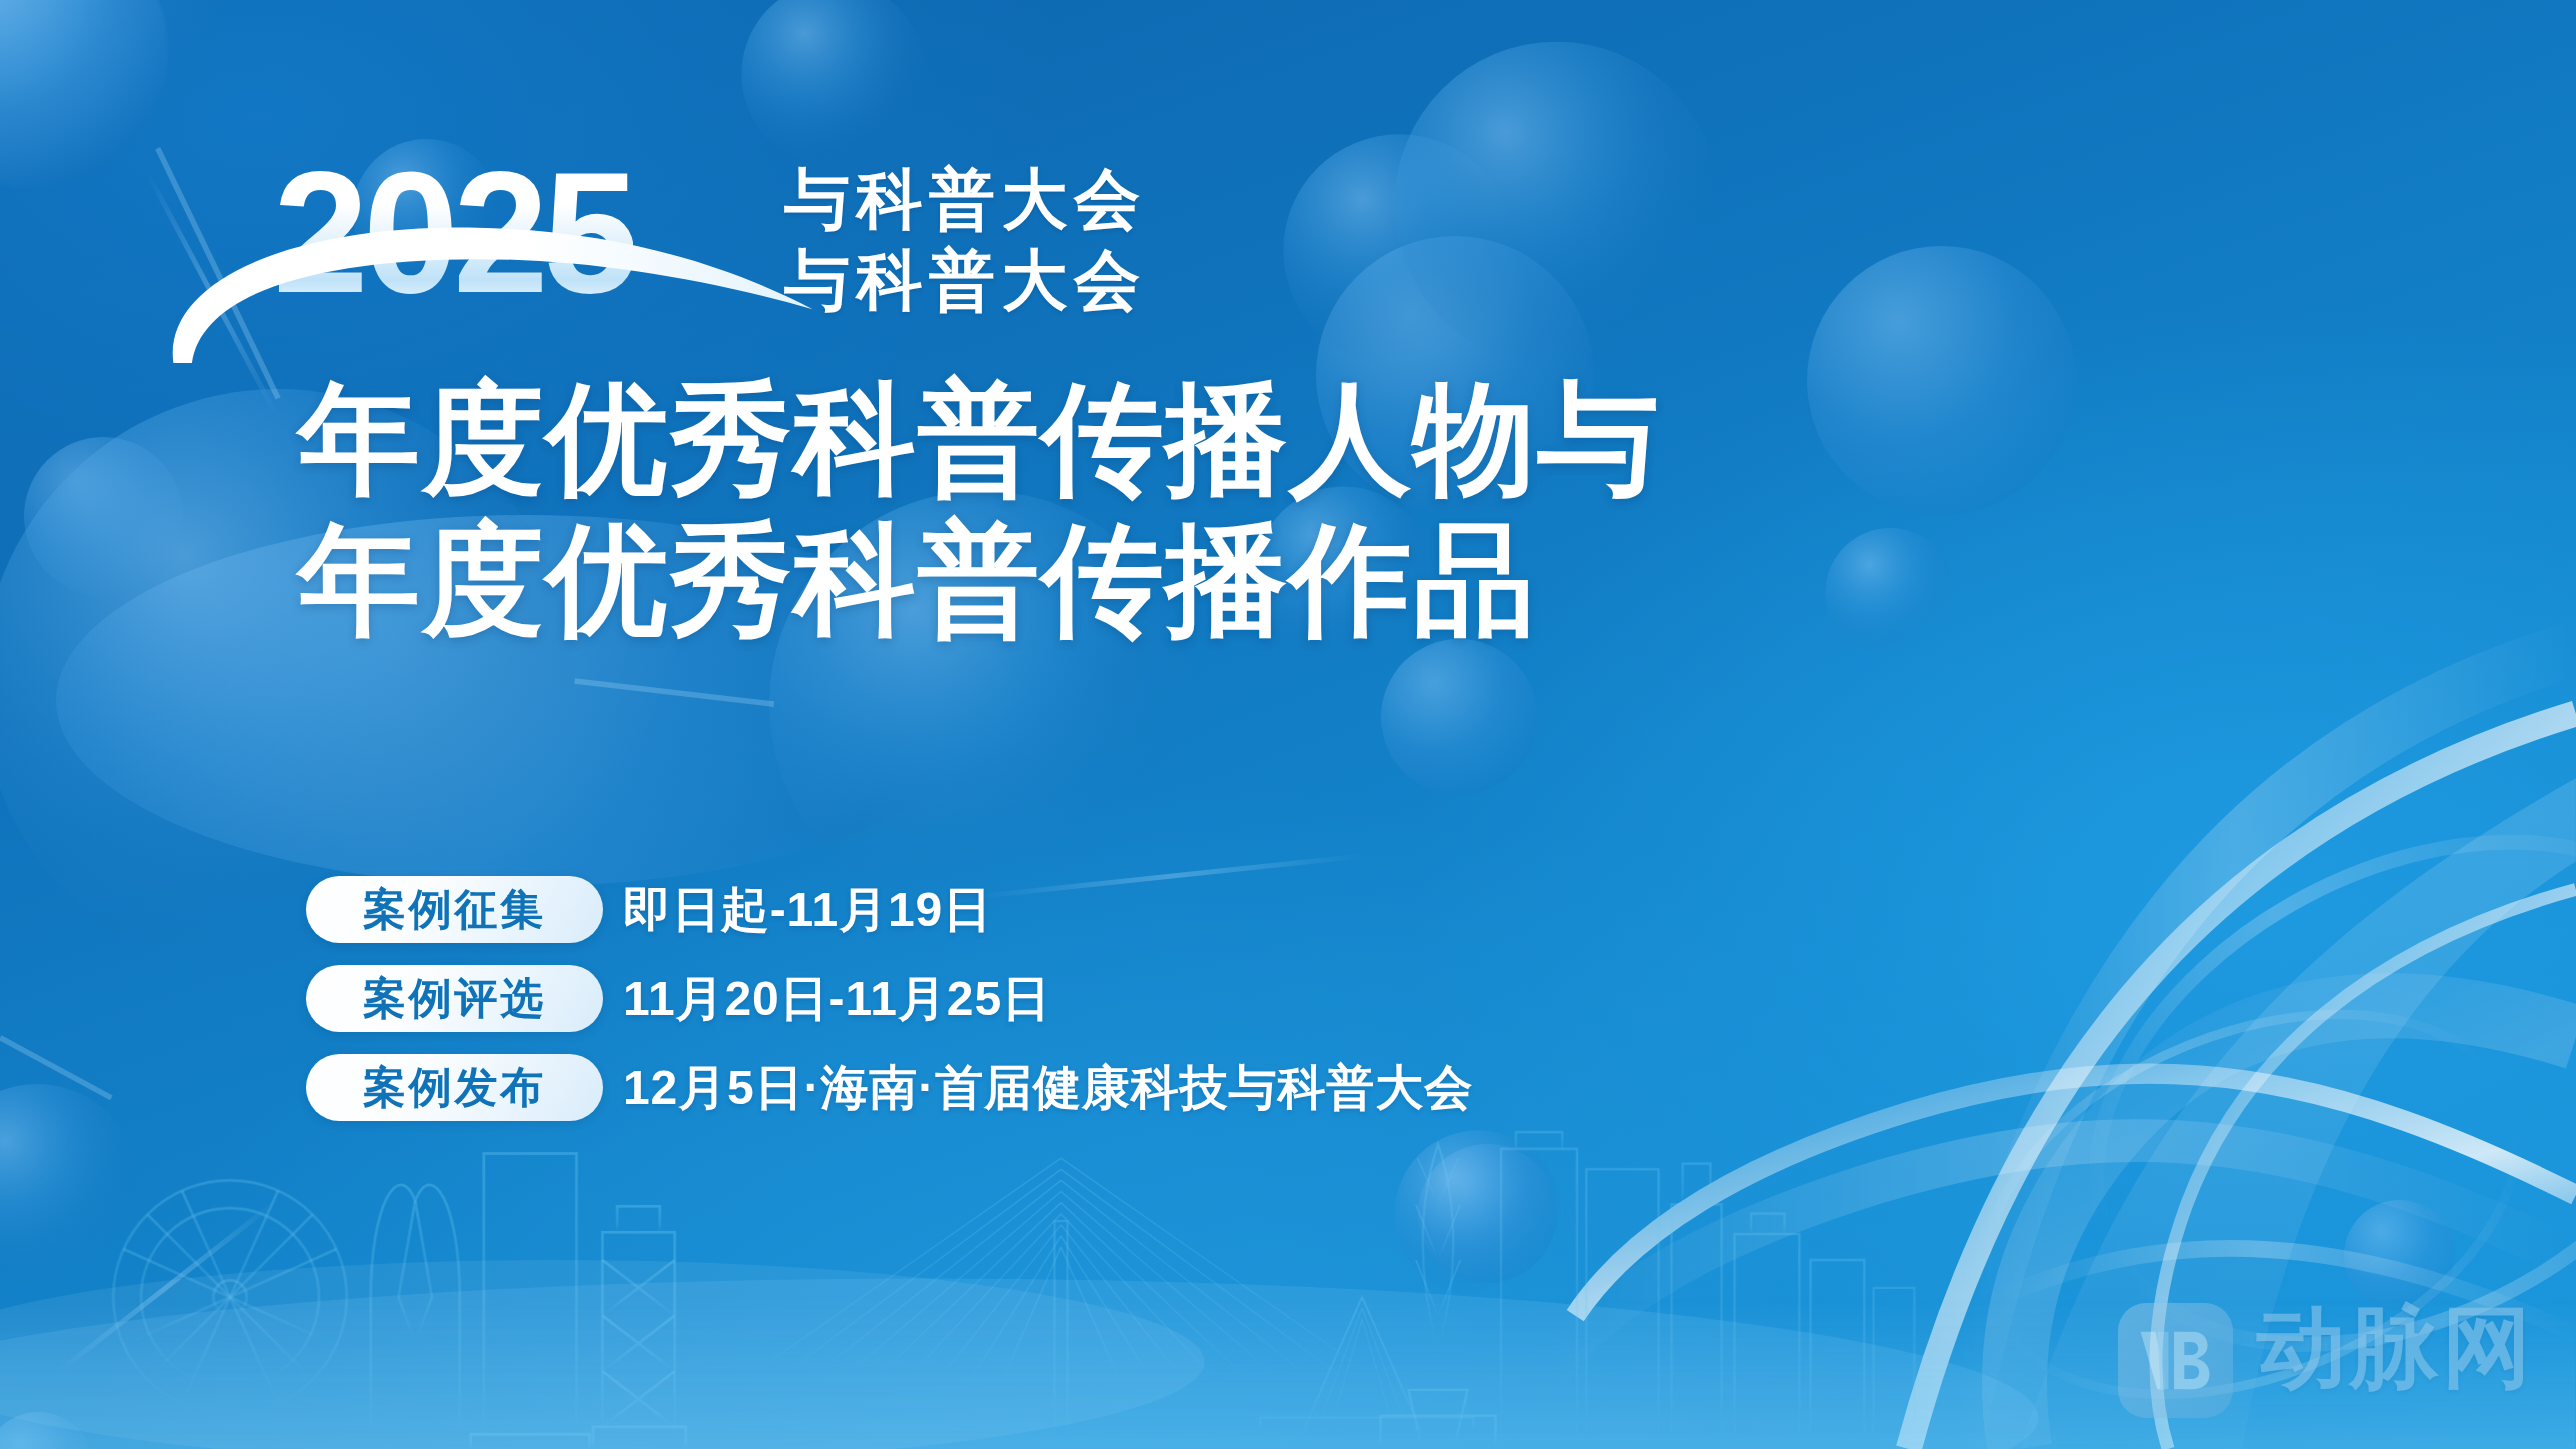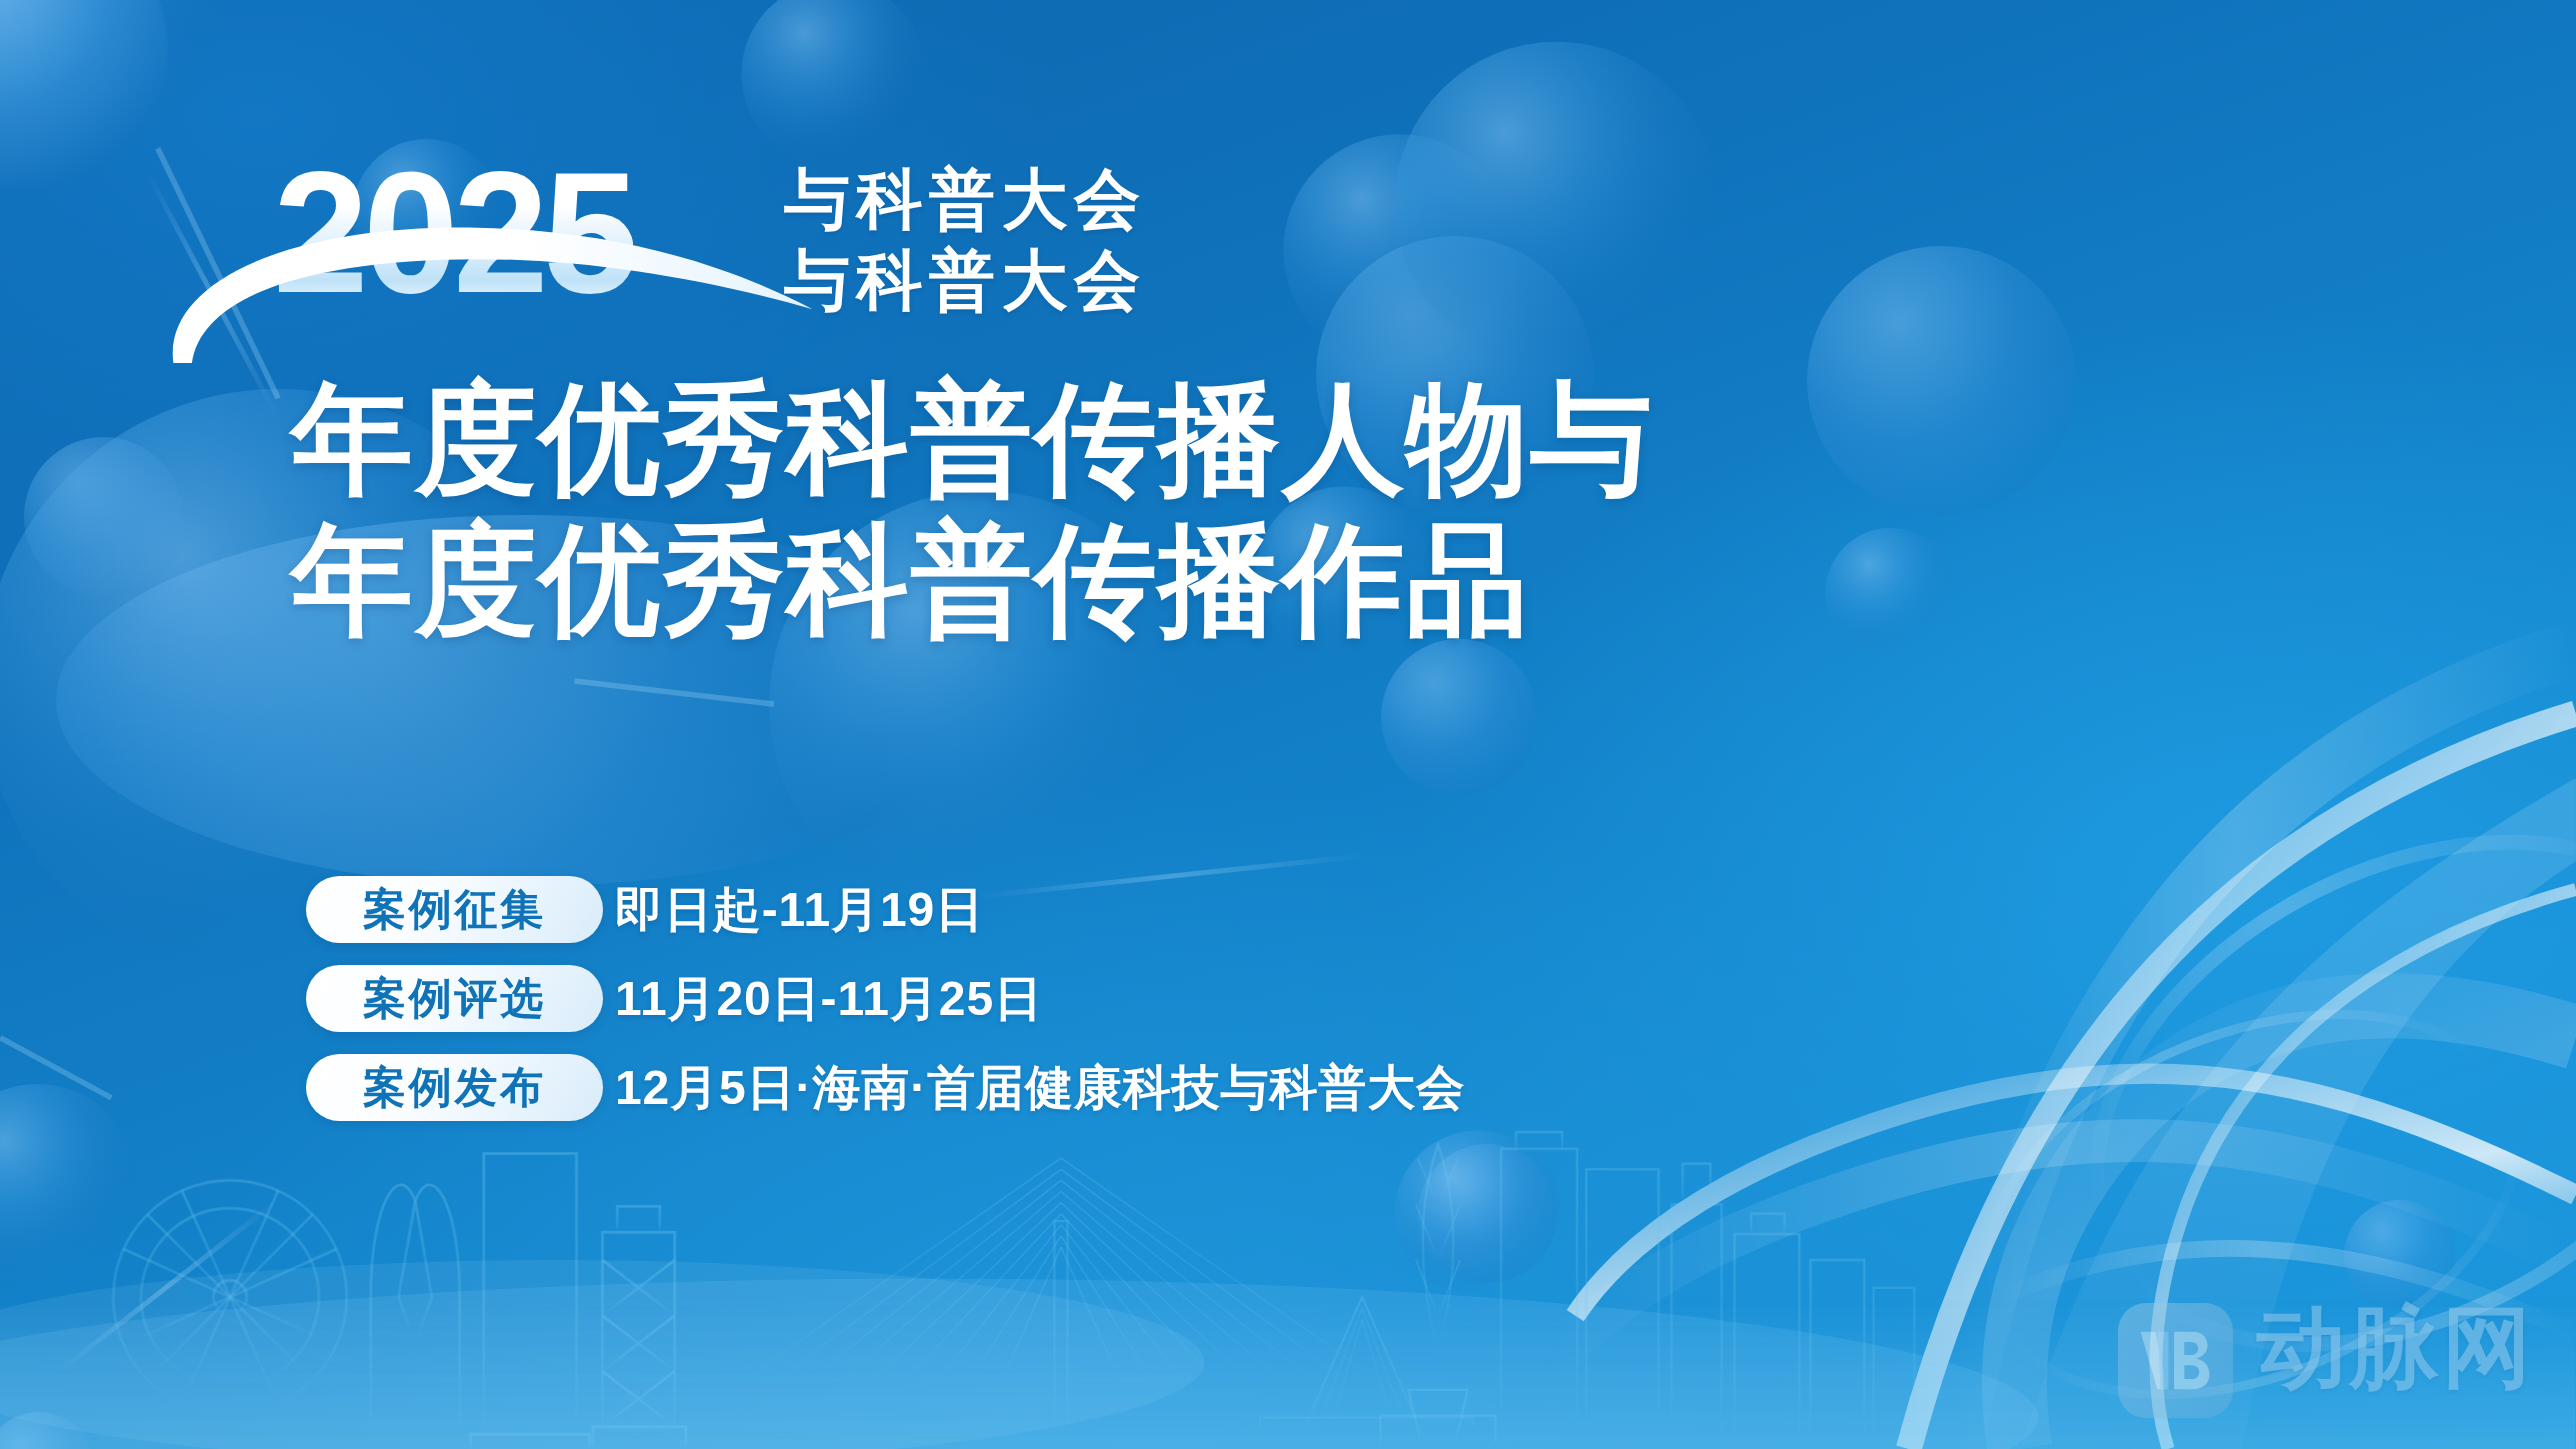--- a/index.html
+++ b/index.html
@@ -46,30 +46,30 @@
   .swoosh{ position:absolute; left:-120px; top:54px; }
 
   .conf-name{ padding-top:5.6px; }
   .conf-line{
     color:#fff; font-size:66px; font-weight:700; line-height:1.23;
     letter-spacing:6.5px; white-space:nowrap;
     text-shadow:0 1.9px 4.6px rgba(0,40,85,.18);
   }
 
   
-  #headline{ position:absolute; left:291px; top:369px; }
+  #headline{ position:absolute; left:298px; top:369px; }
   .hl{
     color:#fff; font-weight:700; font-size:122px; line-height:1.155;
     letter-spacing:1.9px; white-space:nowrap;
     text-shadow:0 2.8px 9.3px rgba(0,45,95,.22);
   }
 
   
   #schedule{ position:absolute; left:306px; top:876px; display:flex; flex-direction:column; gap:22px; }
-  .sched-row{ display:flex; align-items:center; gap:12px; }
+  .sched-row{ display:flex; align-items:center; gap:20px; }
   .pill{
     min-width:297px; height:67px; border-radius:37px;
     display:flex; align-items:center; justify-content:center;
     background:linear-gradient(120deg,#ffffff 0%,#fbfdff 38%,#e8f4fd 72%,#d9ecfa 100%);
     box-shadow:0 2.8px 9.3px rgba(0,45,95,.14);
     padding:0 28px;
   }
   .pill span{
     color:#1073b8; font-size:43px; font-weight:700; letter-spacing:2.8px; white-space:nowrap;
   }

